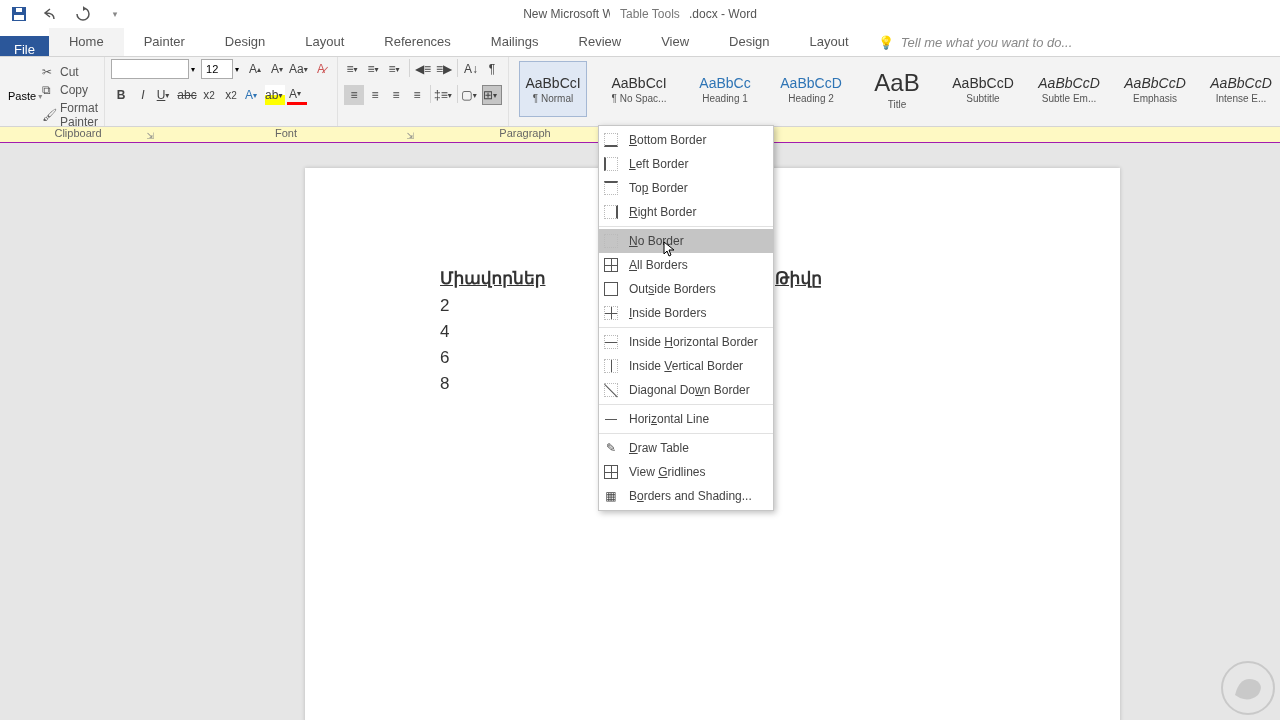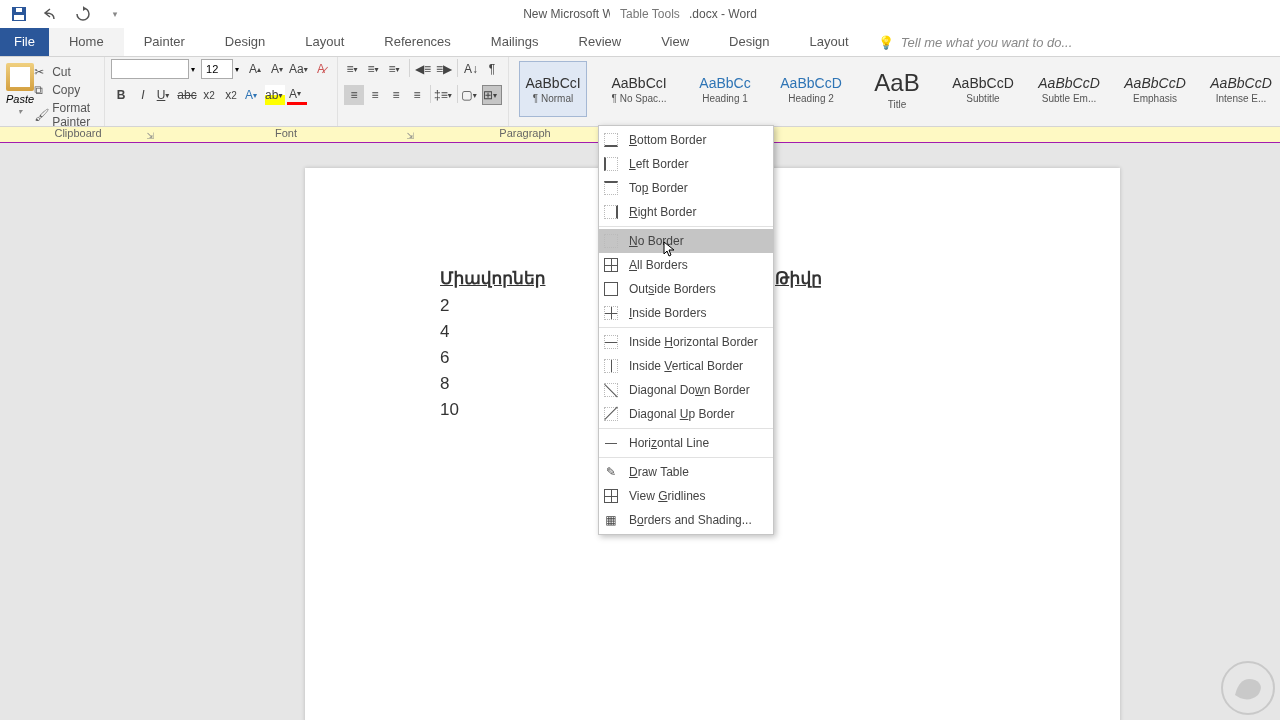--- a/index.html
+++ b/index.html
@@ -8,35 +8,35 @@
 
 .titlebar { height: 28px; background: #fff; display: flex; align-items: center; font-size: 12px; }
 .qat { display: flex; gap: 14px; padding: 0 10px; align-items: center; }
 .qat-icon { width: 18px; height: 18px; display: flex; align-items: center; justify-content: center; color: #555; }
 .doc-title { position: absolute; left: 50%; transform: translateX(-50%); color: #555; }
 .table-tools { position: absolute; left: 610px; background: #fff; color: #777; padding: 4px 10px; font-size: 12px; }
 
 
 .ribbon-tabs { height: 29px; background: #fff; display: flex; font-size: 13px; color: #555; border-bottom: 1px solid #d4d4d4; }
 .ribbon-tab { padding: 6px 20px; cursor: pointer; }
-.ribbon-tab.file { background: #2b579a; color: #fff; padding: 6px 14px; }
+.ribbon-tab.file { background: #2b579a; color: #fff; padding: 6px 14px; margin-top: 8px; }
 .ribbon-tab.active { background: #f3f3f3; }
 .tell-me { flex: 1; display: flex; align-items: center; padding-left: 10px; color: #888; font-style: italic; }
 .tell-me-icon { margin-right: 6px; font-style: normal; }
 
 
 .ribbon { height: 70px; background: #f3f3f3; display: flex; border-bottom: 1px solid #d4d4d4; position: relative; }
 .group { border-right: 1px solid #e1e1e1; padding: 2px 6px 0; display: flex; flex-direction: column; position: relative; }
 .group-label-row { height: 16px; background: #fef9c3; display: flex; border-bottom: 1px solid #a21caf; }
 .group-label { font-size: 11px; color: #666; text-align: center; flex: none; position: relative; }
 .group-label .launcher { position: absolute; right: 2px; bottom: 1px; font-size: 9px; color: #888; }
 
 
 .clipboard-big { display: flex; padding-top: 4px; }
-.paste { width: 36px; display: flex; flex-direction: column; align-items: center; gap: 2px; font-size: 11px; font-style: italic; }
+.paste { width: 36px; display: flex; flex-direction: row; align-items: center; gap: 2px; font-size: 11px; }
 .paste-icon { width: 28px; height: 28px; background: linear-gradient(#f0d080, #d4a040); border-radius: 2px; position: relative; }
 .paste-icon::after { content: ''; position: absolute; top: 4px; left: 4px; right: 4px; bottom: 4px; background: #fff; }
 .clip-side { display: flex; flex-direction: column; gap: 4px; font-size: 12px; color: #555; padding-top: 2px; }
 .clip-item { display: flex; align-items: center; gap: 4px; }
 .mini-icon { width: 14px; height: 14px; display: inline-block; }
 
 
 .font-row { display: flex; gap: 2px; align-items: center; }
 .font-name { width: 78px; height: 20px; border: 1px solid #ababab; background: #fff; font-size: 11px; padding: 2px 4px; }
 .font-size { width: 32px; height: 20px; border: 1px solid #ababab; background: #fff; font-size: 11px; padding: 2px 4px; }
@@ -281,21 +281,20 @@
 <div class="doc-area">
   <div class="page">
     <div class="doc-content">
       <div class="col-header">Միավորներ</div>
       <div class="col-header right">Թիվը</div>
       <div id="doc-rows">
           <div class="data-row">2</div>
           <div class="data-row">4</div>
           <div class="data-row">6</div>
           <div class="data-row">8</div>
-          <div class="data-row">10</div>
         </div>
     </div>
   </div>
 </div>
 
 <div class="border-menu">
   <div class="menu-item">
       <span class="menu-icon">
         <span class="bi bi-bottom"></span>
       </span>
@@ -355,26 +354,20 @@
       <span class="menu-icon">
         <span class="bi bi-iv"></span>
       </span>
       <span class="menu-text">Inside <u>V</u>ertical Border</span>
     </div>
   <div class="menu-item">
       <span class="menu-icon">
         <span class="bi bi-dd"></span>
       </span>
       <span class="menu-text">Diagonal Do<u>w</u>n Border</span>
-    </div>
-  <div class="menu-item">
-      <span class="menu-icon">
-        <span class="bi bi-du"></span>
-      </span>
-      <span class="menu-text">Diagonal <u>U</u>p Border</span>
     </div>
   <div class="menu-sep"></div>
   <div class="menu-item">
       <span class="menu-icon">—</span>
       <span class="menu-text">Hori<u>z</u>ontal Line</span>
     </div>
   <div class="menu-sep"></div>
   <div class="menu-item">
       <span class="menu-icon">✎</span>
       <span class="menu-text"><u>D</u>raw Table</span>

